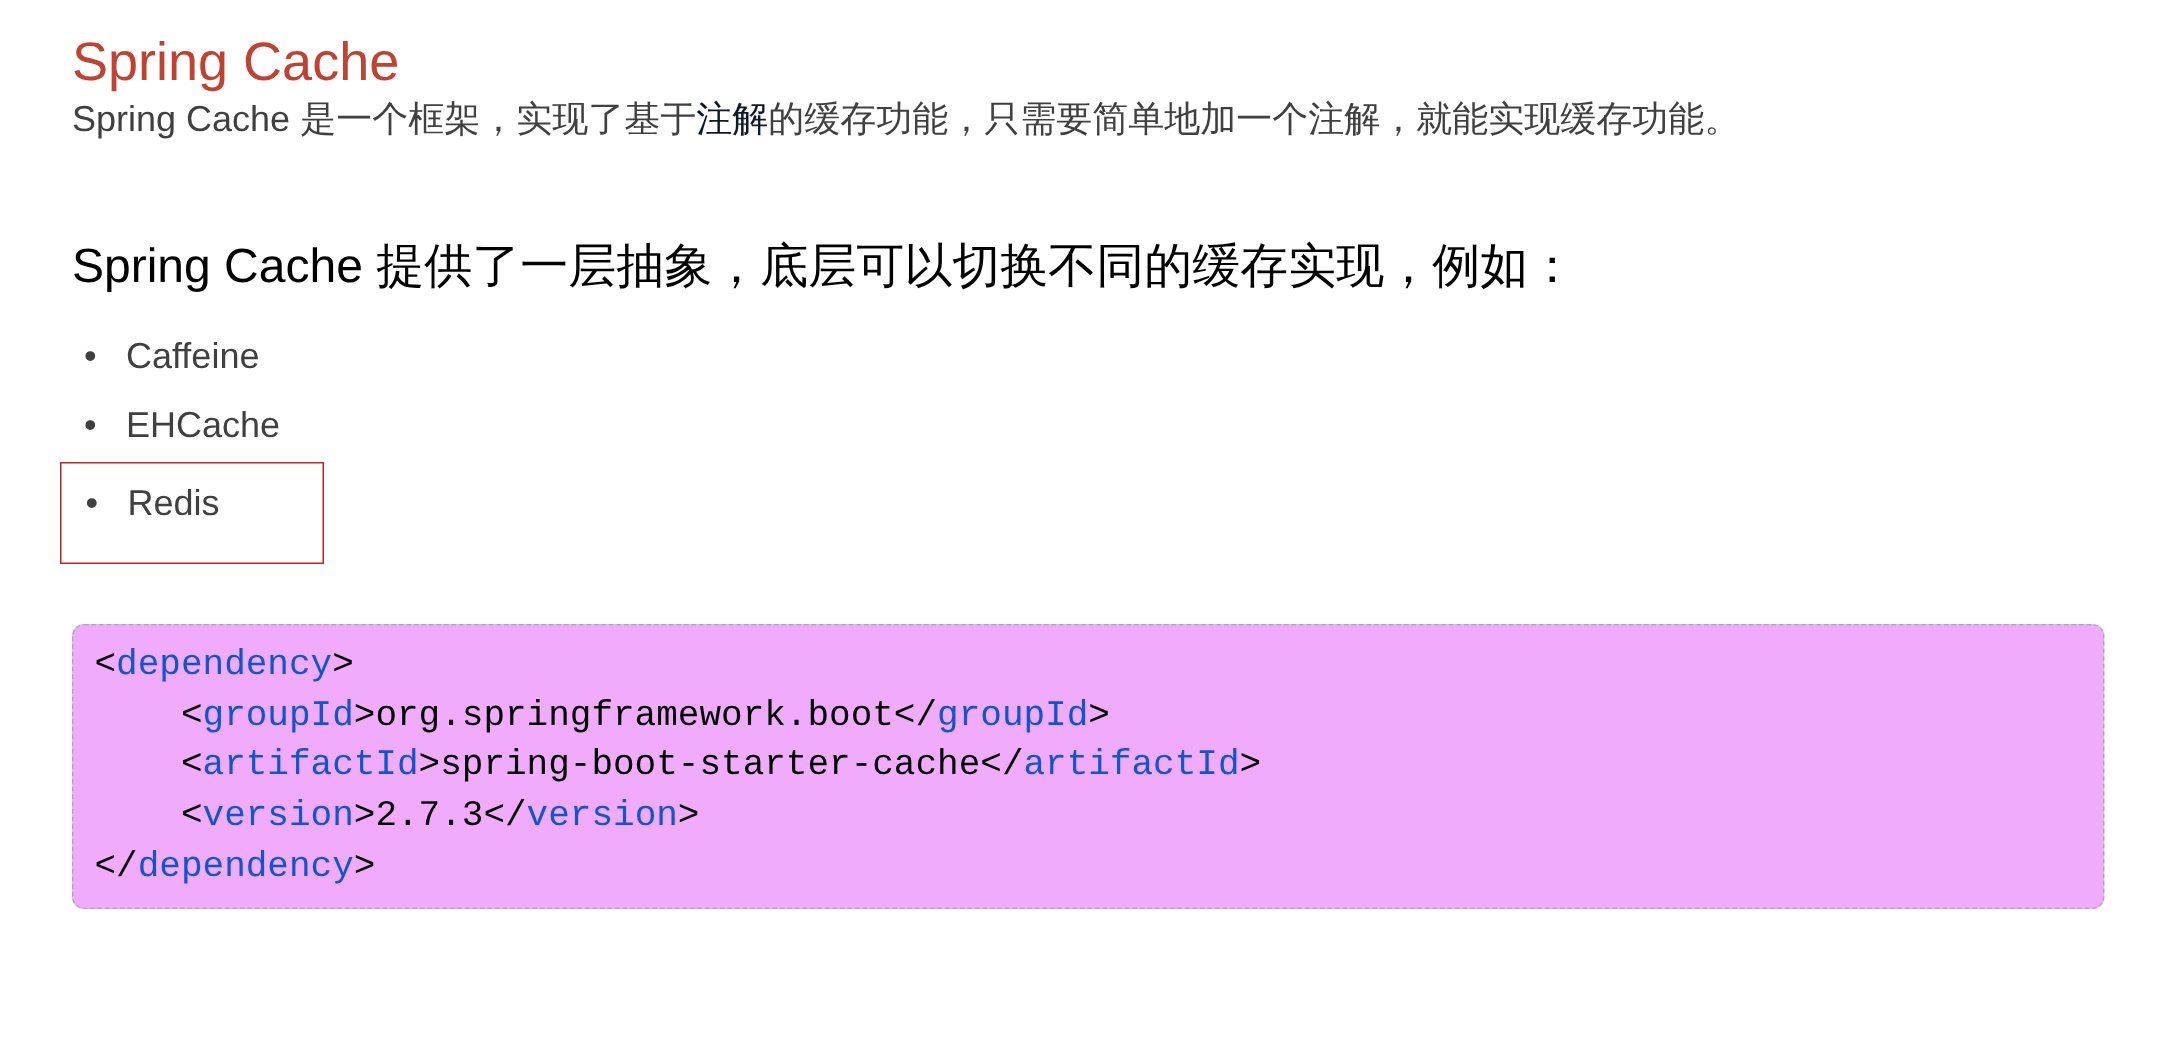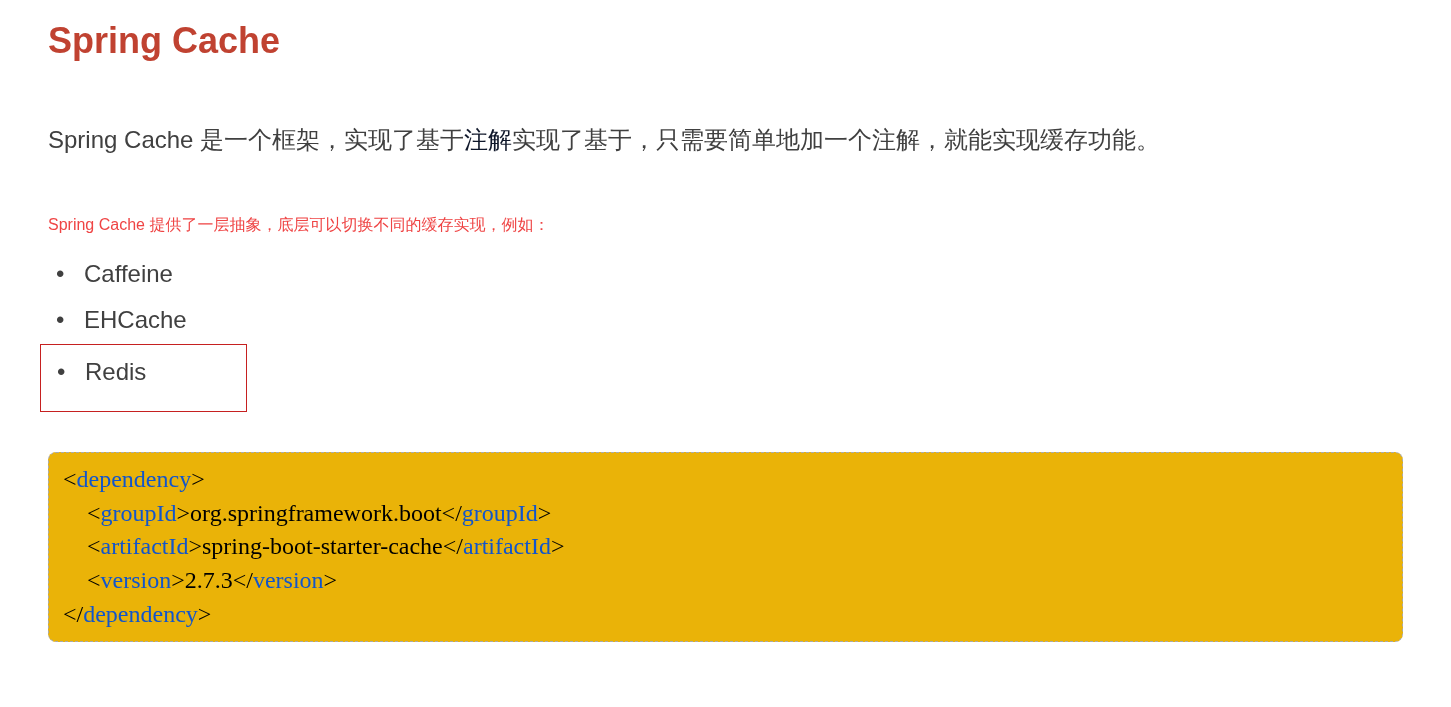--- a/index.html
+++ b/index.html
@@ -9,35 +9,34 @@
     }
     body {
       font-family: "Microsoft YaHei", "微软雅黑", Arial, sans-serif;
       background: #ffffff;
       padding: 20px 48px;
       width: 1451px;
     }
     .title {
       color: #c04231;
       font-size: 36px;
-      font-weight: bold;
-      margin-bottom: 60px;
+      font-weight: normal;
     }
     .paragraph {
       color: #404040;
       font-size: 24px;
       line-height: 1.5;
       margin-bottom: 55px;
     }
     .highlight-red {
       color: #0f172a;
     }
     .list-intro {
-      color: #ef4444;
-      font-size: 16px;
+      color: #000000;
+      font-size: 32px;
       line-height: 1.5;
       margin-bottom: 18px;
     }
     .bullet-list {
       list-style: none;
       margin-bottom: 40px;
     }
     .bullet-item {
       color: #404040;
       font-size: 24px;
@@ -48,37 +47,37 @@
     }
     .bullet-item::before {
       content: "•";
       position: absolute;
       left: 8px;
       color: #404040;
     }
     .highlighted-box {
       border: 1.5px solid #c62020;
       display: inline-block;
-      padding: 8px 100px 20px 2px;
+      padding: 8px 69px 20px 2px;
       margin-left: -8px;
       margin-top: -4px;
     }
     .highlighted-box .bullet-item {
       margin-bottom: 0;
       padding-left: 42px;
     }
     .highlighted-box .bullet-item::before {
       left: 14px;
     }
     .code-block {
-      background: #eab308;
+      background: #f0abfc;
       border: 1px dashed #aaa;
       border-radius: 8px;
       padding: 10px 14px;
-      font-family: Liberation Serif, serif;
+      font-family: Liberation Mono, monospace;
       font-size: 24px;
       line-height: 1.4;
       white-space: pre;
       margin-top: 30px;
       color: #000000;
     }
     .tag-bracket {
       color: #000000;
     }
     .tag-name {
@@ -87,21 +86,21 @@
     .tag-text {
       color: #000000;
     }
   </style>
 </head>
 <body>
 
 <h1 class="title">Spring Cache</h1>
 
 <p class="paragraph">
-  <span>Spring Cache 是一个框架，实现了基于</span><span class="highlight-red">注解</span><span>实现了基于，只需要简单地加一个注解，就能实现缓存功能。</span>
+  <span>Spring Cache 是一个框架，实现了基于</span><span class="highlight-red">注解</span><span>的缓存功能，只需要简单地加一个注解，就能实现缓存功能。</span>
 </p>
 
 <p class="list-intro">Spring Cache 提供了一层抽象，底层可以切换不同的缓存实现，例如：</p>
 
 <ul class="bullet-list">
   <li class="bullet-item">Caffeine</li>
   <li class="bullet-item">EHCache</li>
   <li>
     <div class="highlighted-box">
       <div class="bullet-item">Redis</div>

